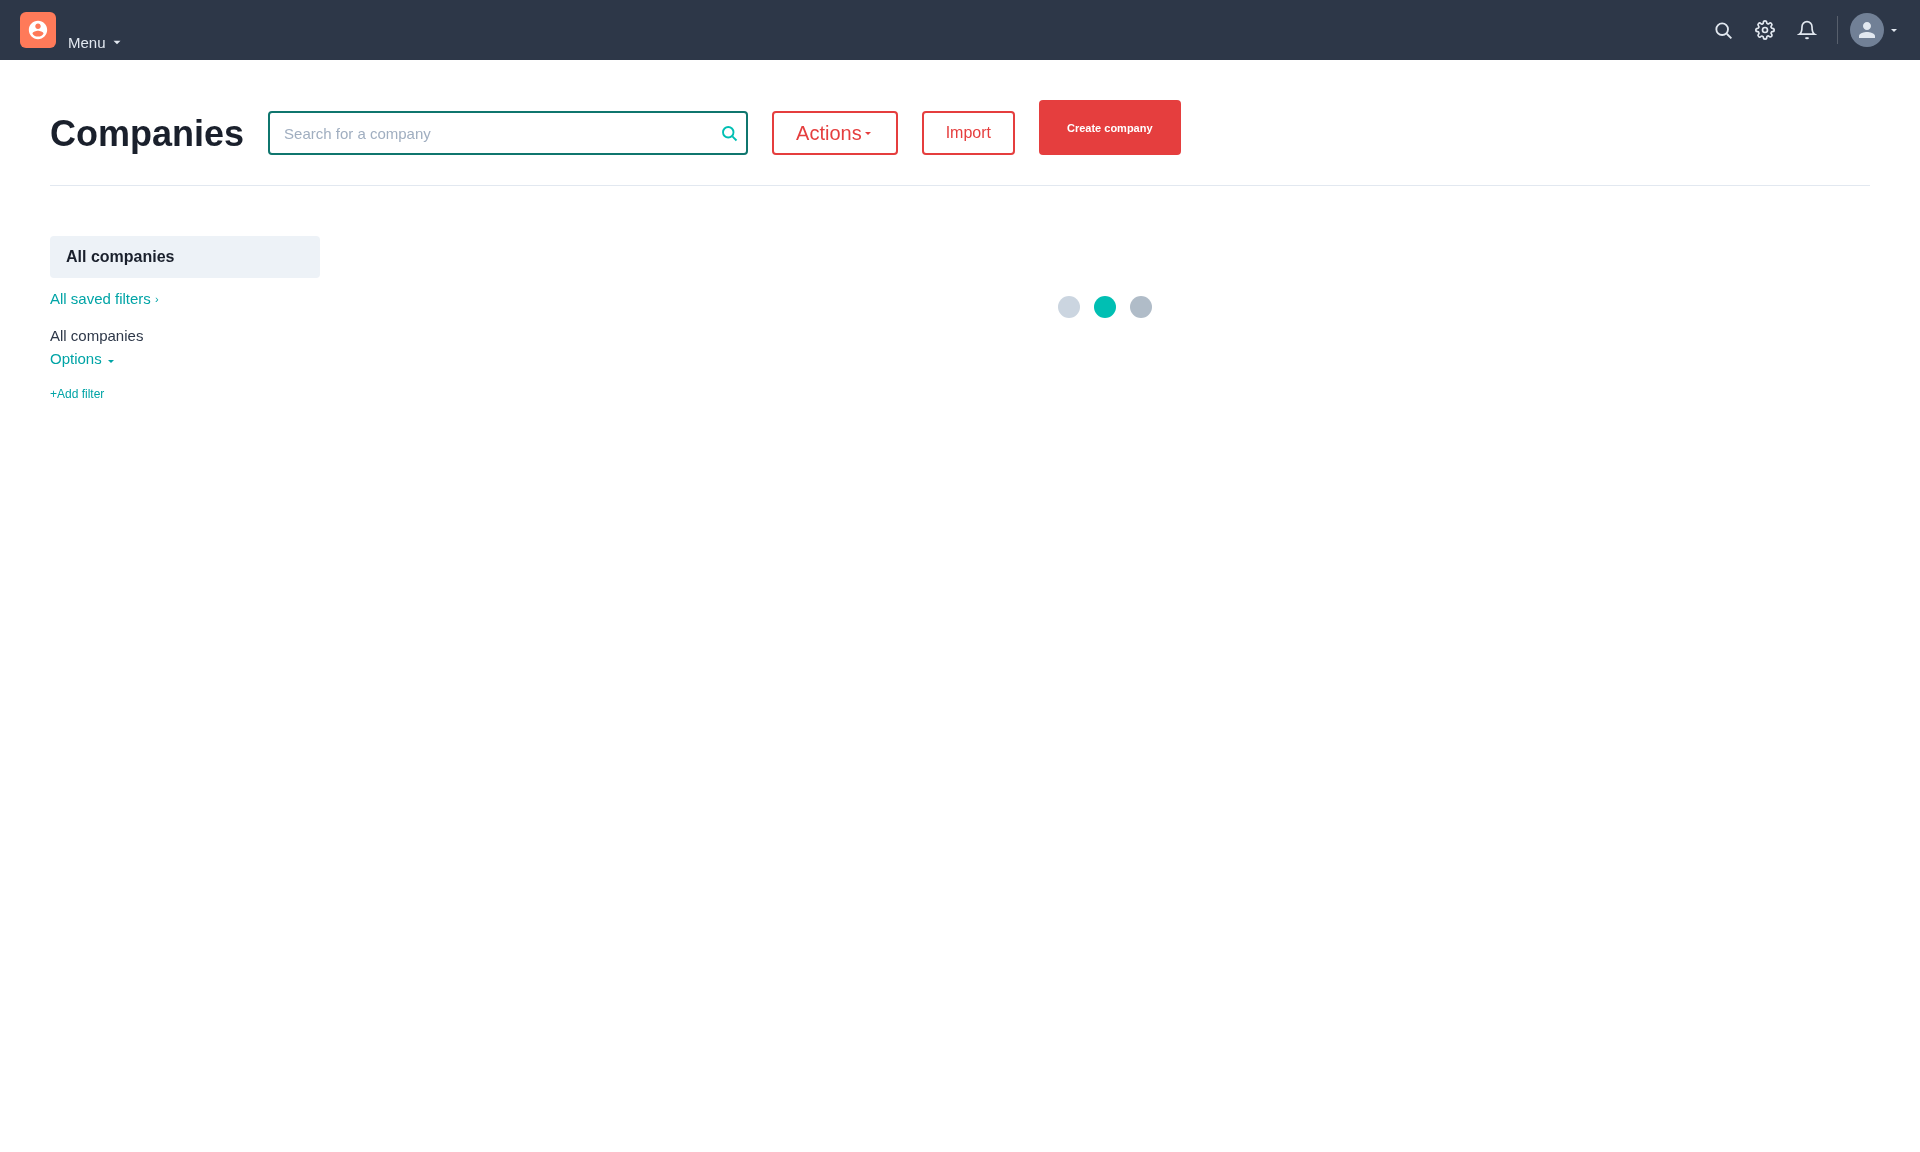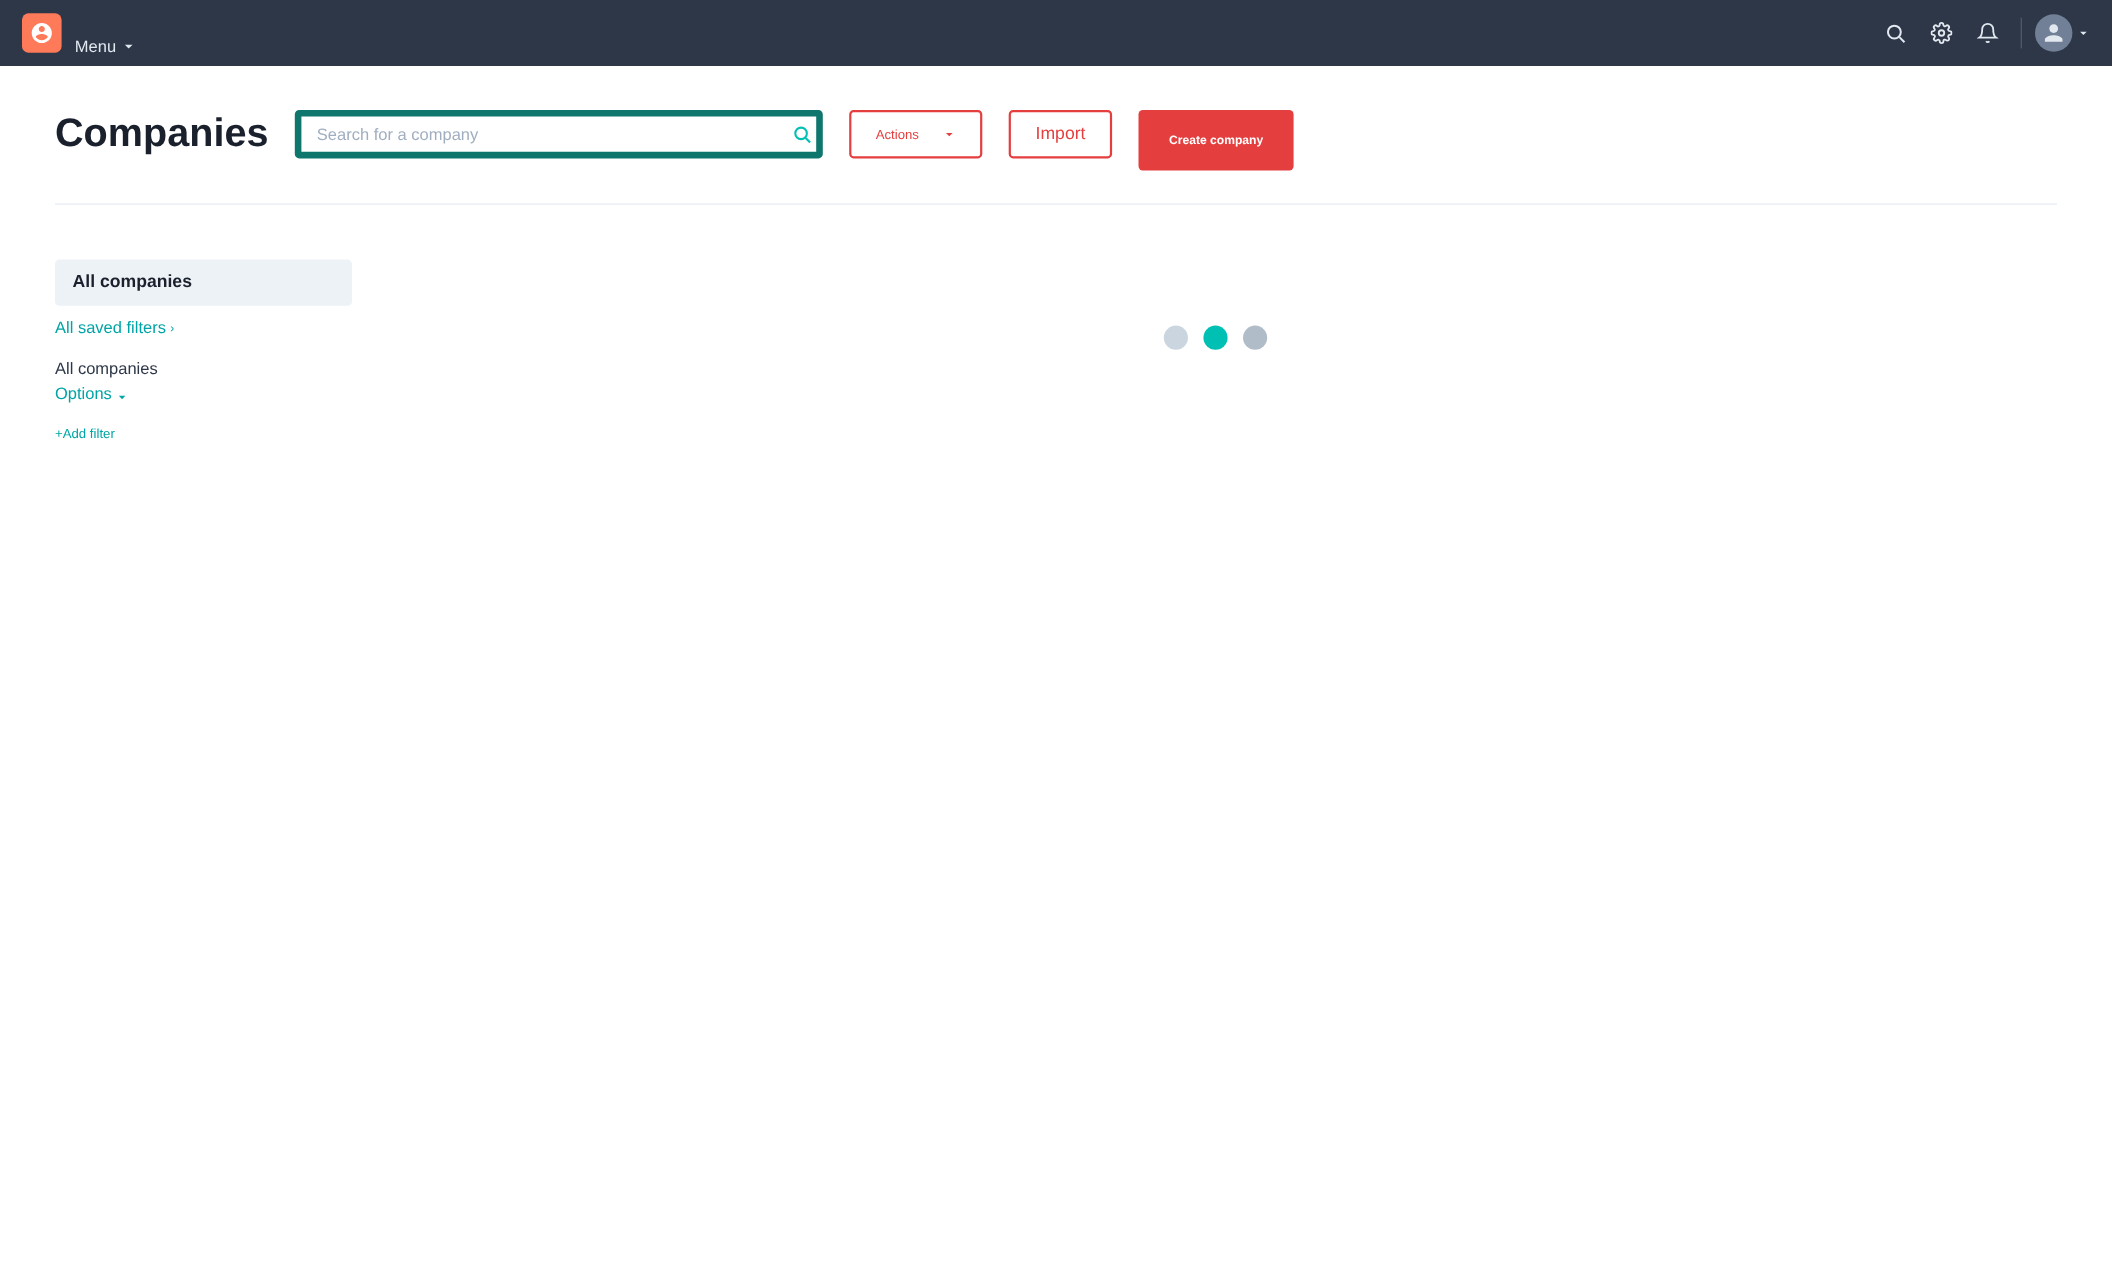--- a/index.html
+++ b/index.html
@@ -49,38 +49,38 @@
       display: flex; align-items: center; justify-content: center;
     }
     .avatar-circle svg { width: 20px; height: 20px; fill: #e2e8f0; }
 
     
     .main-content { padding: 40px 50px 40px 50px; }
 
     
     .page-header {
       display: flex;
-      align-items: flex-start;
+      align-items: flex-end;
       gap: 24px;
       margin-bottom: 30px;
     }
     .page-title {
       font-size: 36px;
       font-weight: 700;
       color: #1a202c;
       white-space: nowrap;
     }
     .search-box {
       position: relative;
       flex: 0 0 480px;
     }
     .search-input {
       width: 100%;
       height: 44px;
-      border: 6px solid #0f766e;
+      border: 2px solid #0f766e;
       border-radius: 4px;
       padding: 0 44px 0 14px;
       font-size: 15px;
       color: #1a202c;
       outline: none;
     }
     .search-input::placeholder { color: #a0aec0; }
     .search-icon-btn {
       position: absolute;
       right: 10px;
@@ -91,25 +91,25 @@
       cursor: pointer;
       color: #00bfb3;
       display: flex; align-items: center;
     }
     .actions-btn {
       height: 44px;
       padding: 0 22px;
       border: 2px solid #e53e3e;
       background: #fff;
       color: #e53e3e;
-      font-size: 12px;
+      font-size: 20px;
       font-weight: 500;
       border-radius: 4px;
       cursor: pointer;
-      display: flex; align-items: center; gap: 22px;
+      display: flex; align-items: center; gap: 0;
     }
     .import-btn {
       height: 44px;
       padding: 0 22px;
       border: 2px solid #e53e3e;
       background: #fff;
       color: #e53e3e;
       font-size: 16px;
       font-weight: 500;
       border-radius: 4px;

